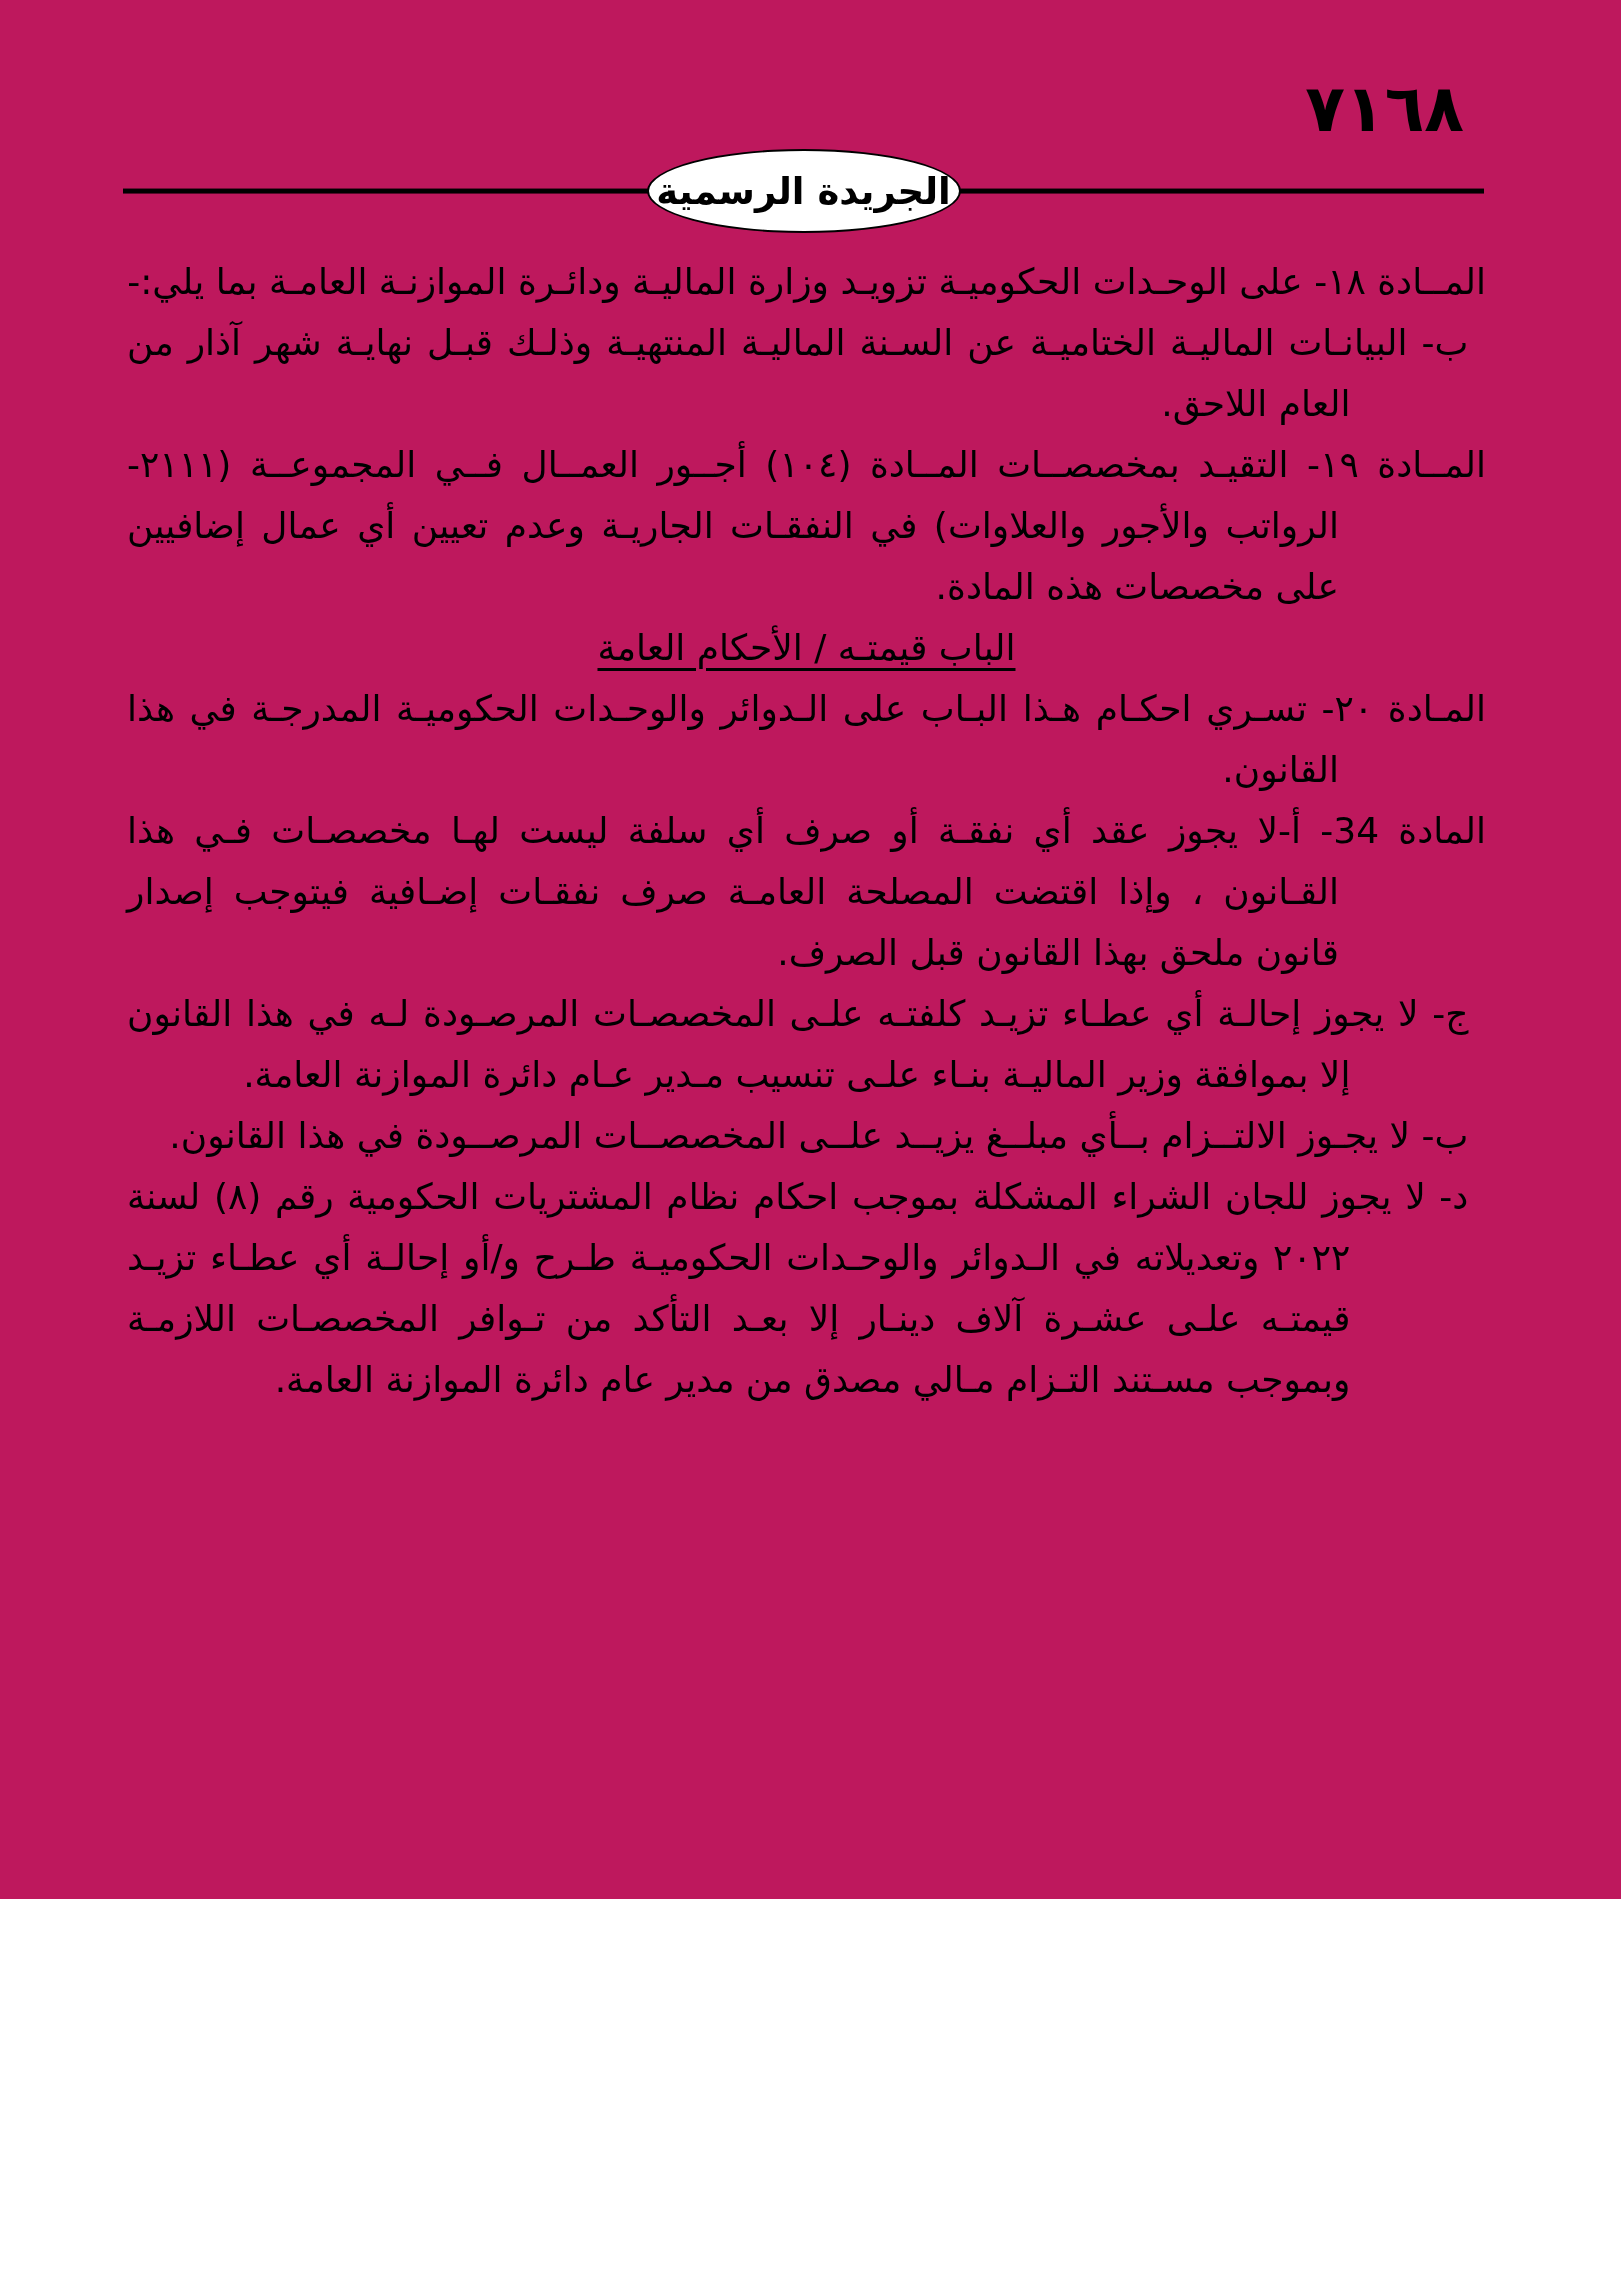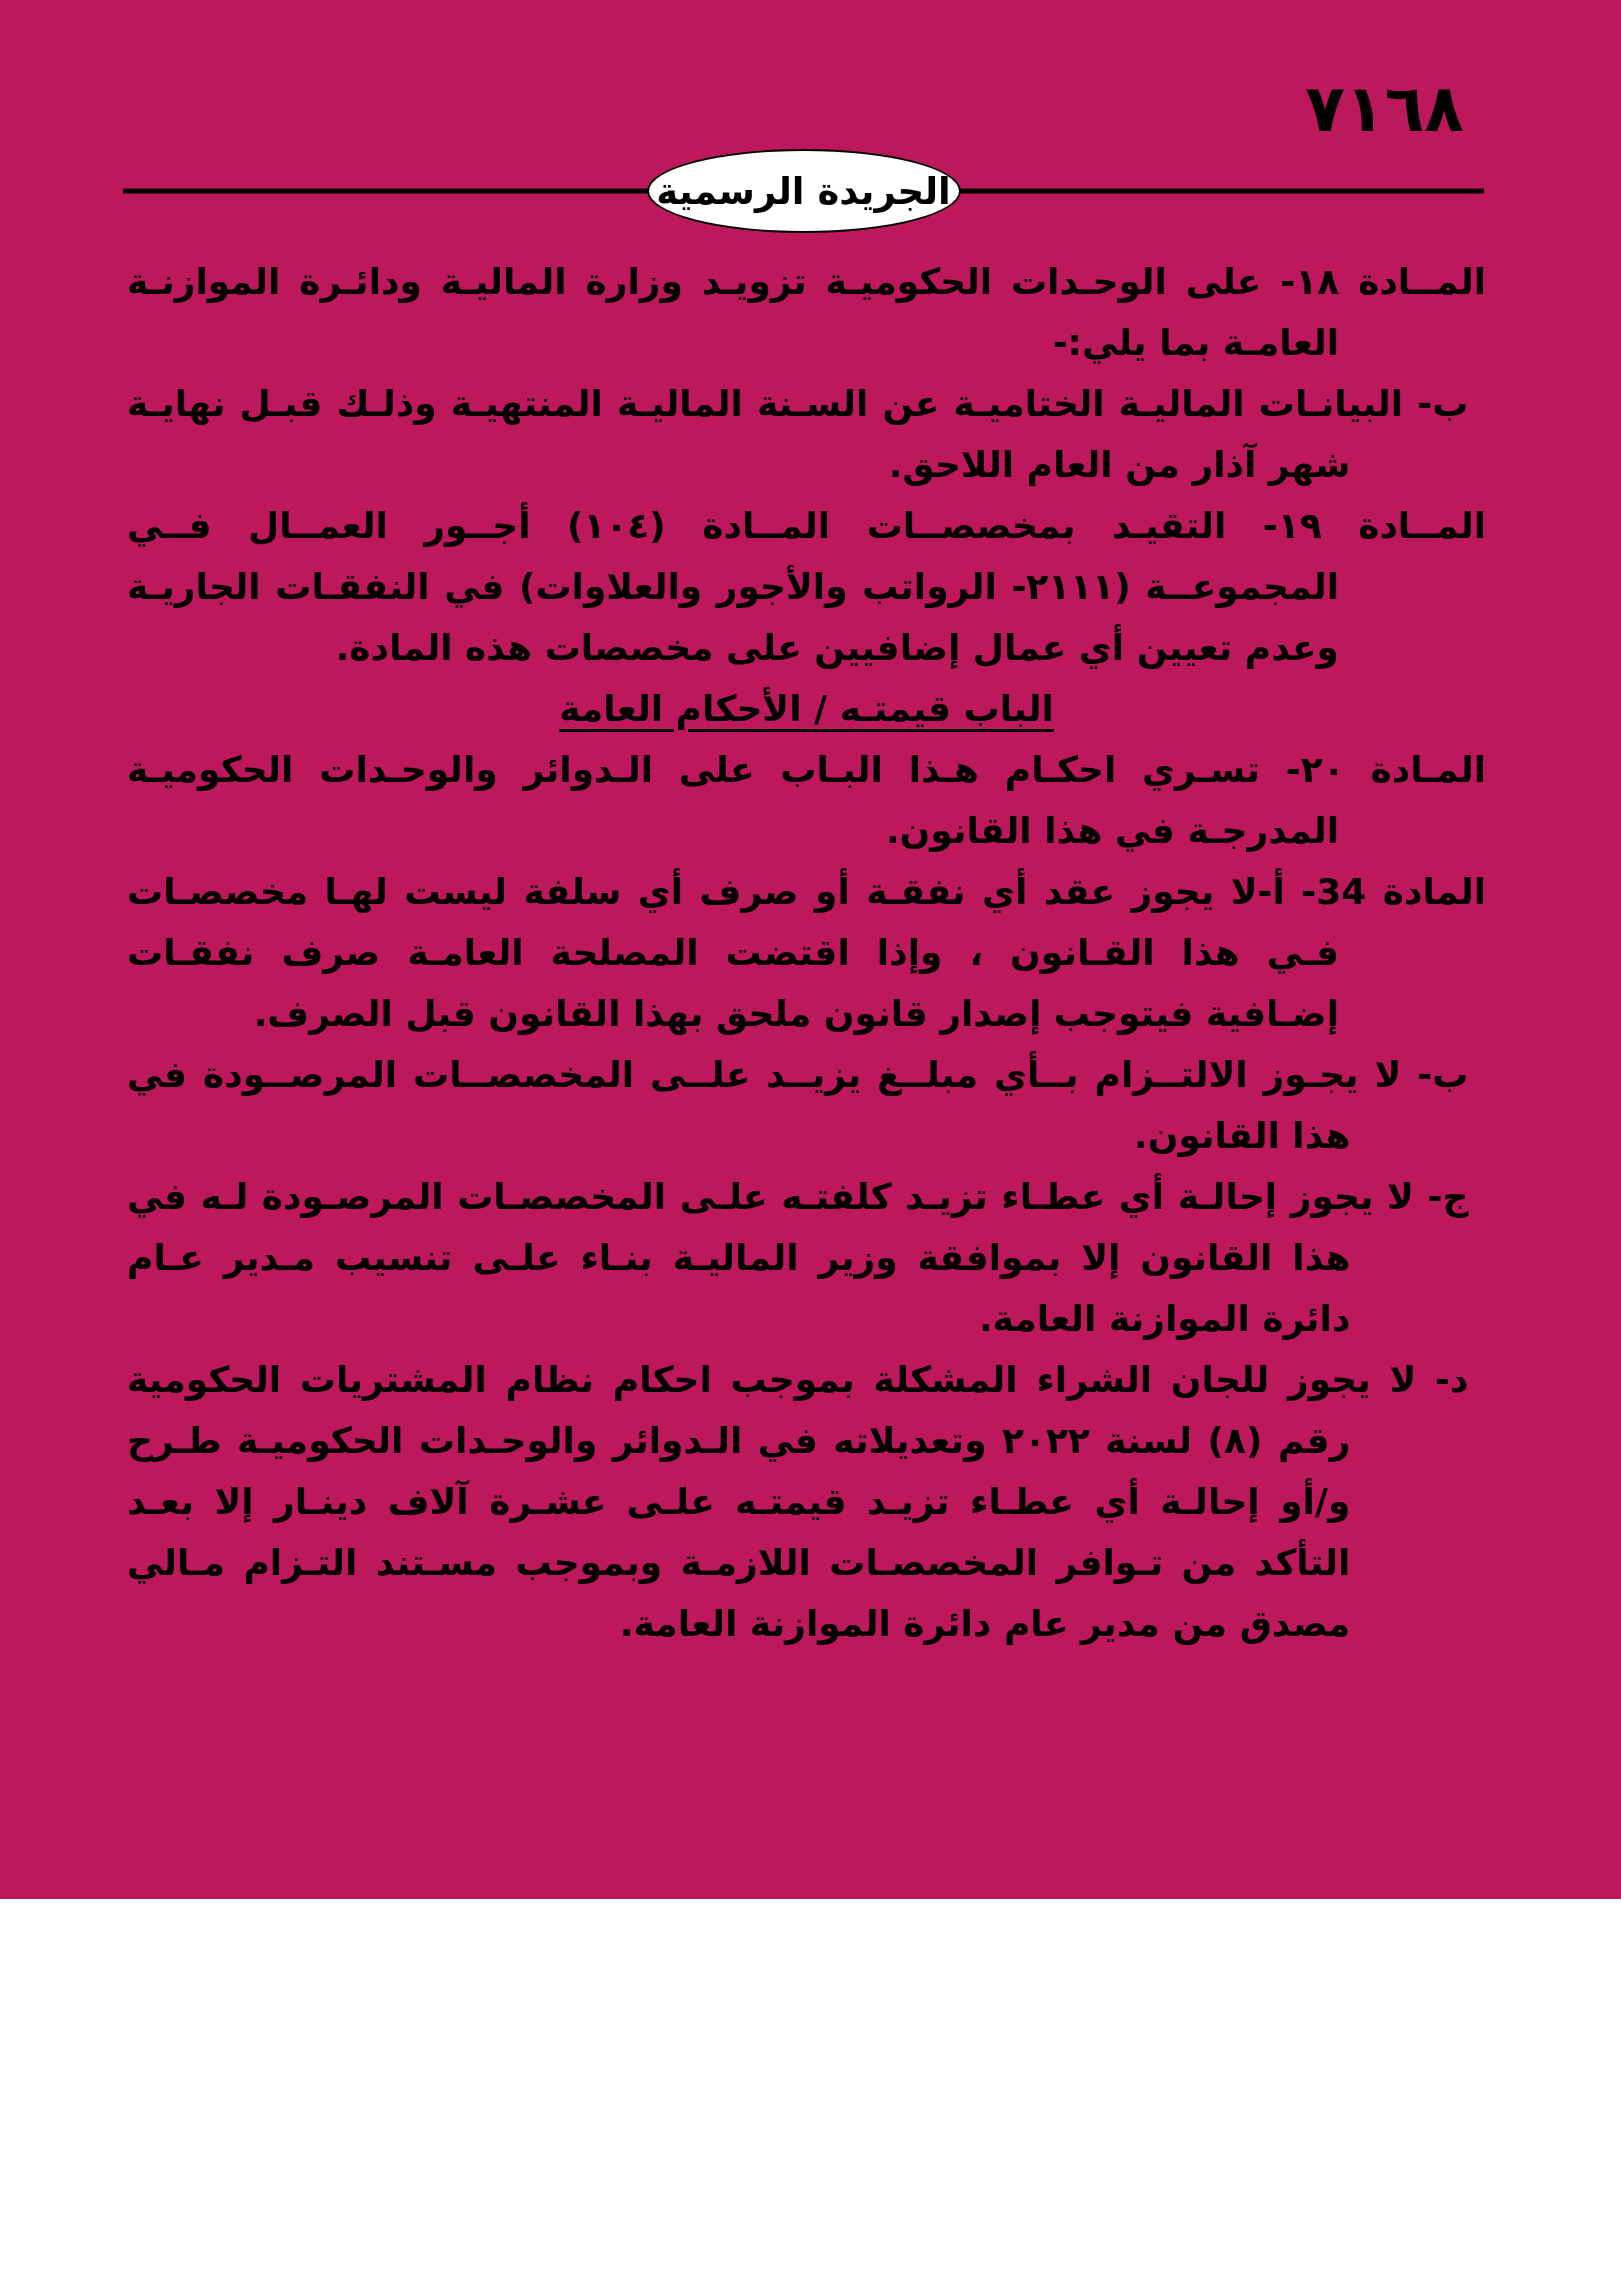--- a/index.html
+++ b/index.html
@@ -65,21 +65,21 @@
     font-weight: 700;
     white-space: nowrap;
   }
   .doc-body {
     position: absolute;
     top: 251px;
     right: 135px;
     left: 127px;
     direction: rtl;
     text-align: justify;
-    font-weight: 700;
+    font-weight: 400;
     font-size: 36px;
     line-height: 61px;
     color: #000;
   }
   .para { margin: 0; }
   .para.article {
     padding-right: 147px;
     text-indent: -147px;
   }
   .para.item {
@@ -110,19 +110,19 @@
     </div>
   </div>
 
   <div class="doc-body">
     <p class="para article">المــادة ١٨- على الوحـدات الحكوميـة تزويـد وزارة الماليـة ودائـرة الموازنـة العامـة بما يلي:-</p>
     <p class="para item">ب- البيانـات الماليـة الختاميـة عن السـنة الماليـة المنتهيـة وذلـك قبـل نهايـة شهر آذار من العام اللاحق.</p>
     <p class="para article">المــادة ١٩- التقيـد بمخصصــات المــادة (١٠٤) أجــور العمــال فــي المجموعــة (٢١١١- الرواتب والأجور والعلاوات) في النفقـات الجاريـة وعدم تعيين أي عمال إضافيين على مخصصات هذه المادة.</p>
     <p class="para heading">الباب قيمتـه / الأحكام العامة</p>
     <p class="para article">المـادة ٢٠- تسـري احكـام هـذا البـاب على الـدوائر والوحـدات الحكوميـة المدرجـة في هذا القانون.</p>
     <p class="para article">المادة 34- أ-لا يجوز عقد أي نفقـة أو صرف أي سلفة ليست لهـا مخصصـات فـي هذا القـانون ، وإذا اقتضت المصلحة العامـة صرف نفقـات إضـافية فيتوجب إصدار قانون ملحق بهذا القانون قبل الصرف.</p>
+    <p class="para item">ج-  لا يجوز إحالـة أي عطـاء تزيـد كلفتـه علـى المخصصـات المرصـودة لـه في هذا القانون إلا بموافقة وزير الماليـة  بنـاء علـى تنسيب مـدير عـام دائرة الموازنة العامة.</p>
     <p class="para item">ب- لا يجـوز الالتــزام بــأي مبلــغ يزيــد علــى المخصصــات المرصــودة في هذا القانون.</p>
-    <p class="para item">ج-  لا يجوز إحالـة أي عطـاء تزيـد كلفتـه علـى المخصصـات المرصـودة لـه في هذا القانون إلا بموافقة وزير الماليـة  بنـاء علـى تنسيب مـدير عـام دائرة الموازنة العامة.</p>
     <p class="para item">د-   لا يجوز للجان الشراء المشكلة بموجب احكام نظام المشتريات الحكومية رقم (٨) لسنة ٢٠٢٢ وتعديلاته في الـدوائر والوحـدات الحكوميـة طـرح و/أو إحالـة أي عطـاء تزيـد قيمتـه علـى عشـرة آلاف دينـار إلا بعـد التأكد من تـوافر المخصصـات اللازمـة وبموجب مسـتند التـزام مـالي مصدق من مدير عام دائرة الموازنة العامة.</p>
   </div>
 
 </div>
 
 
 </body></html>

